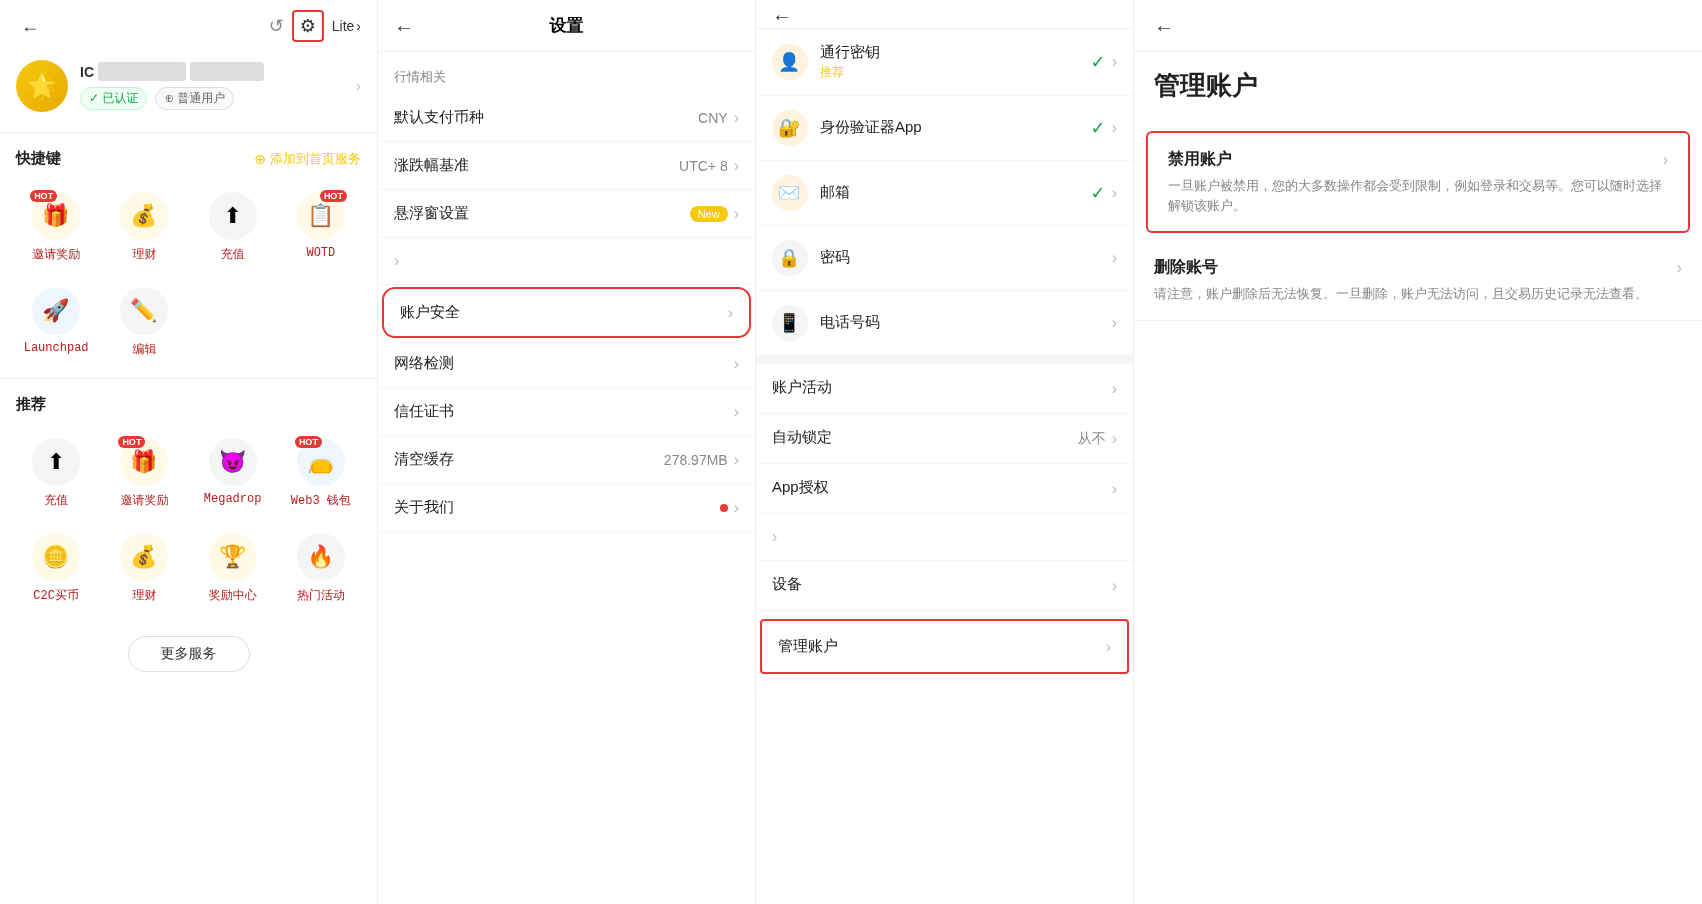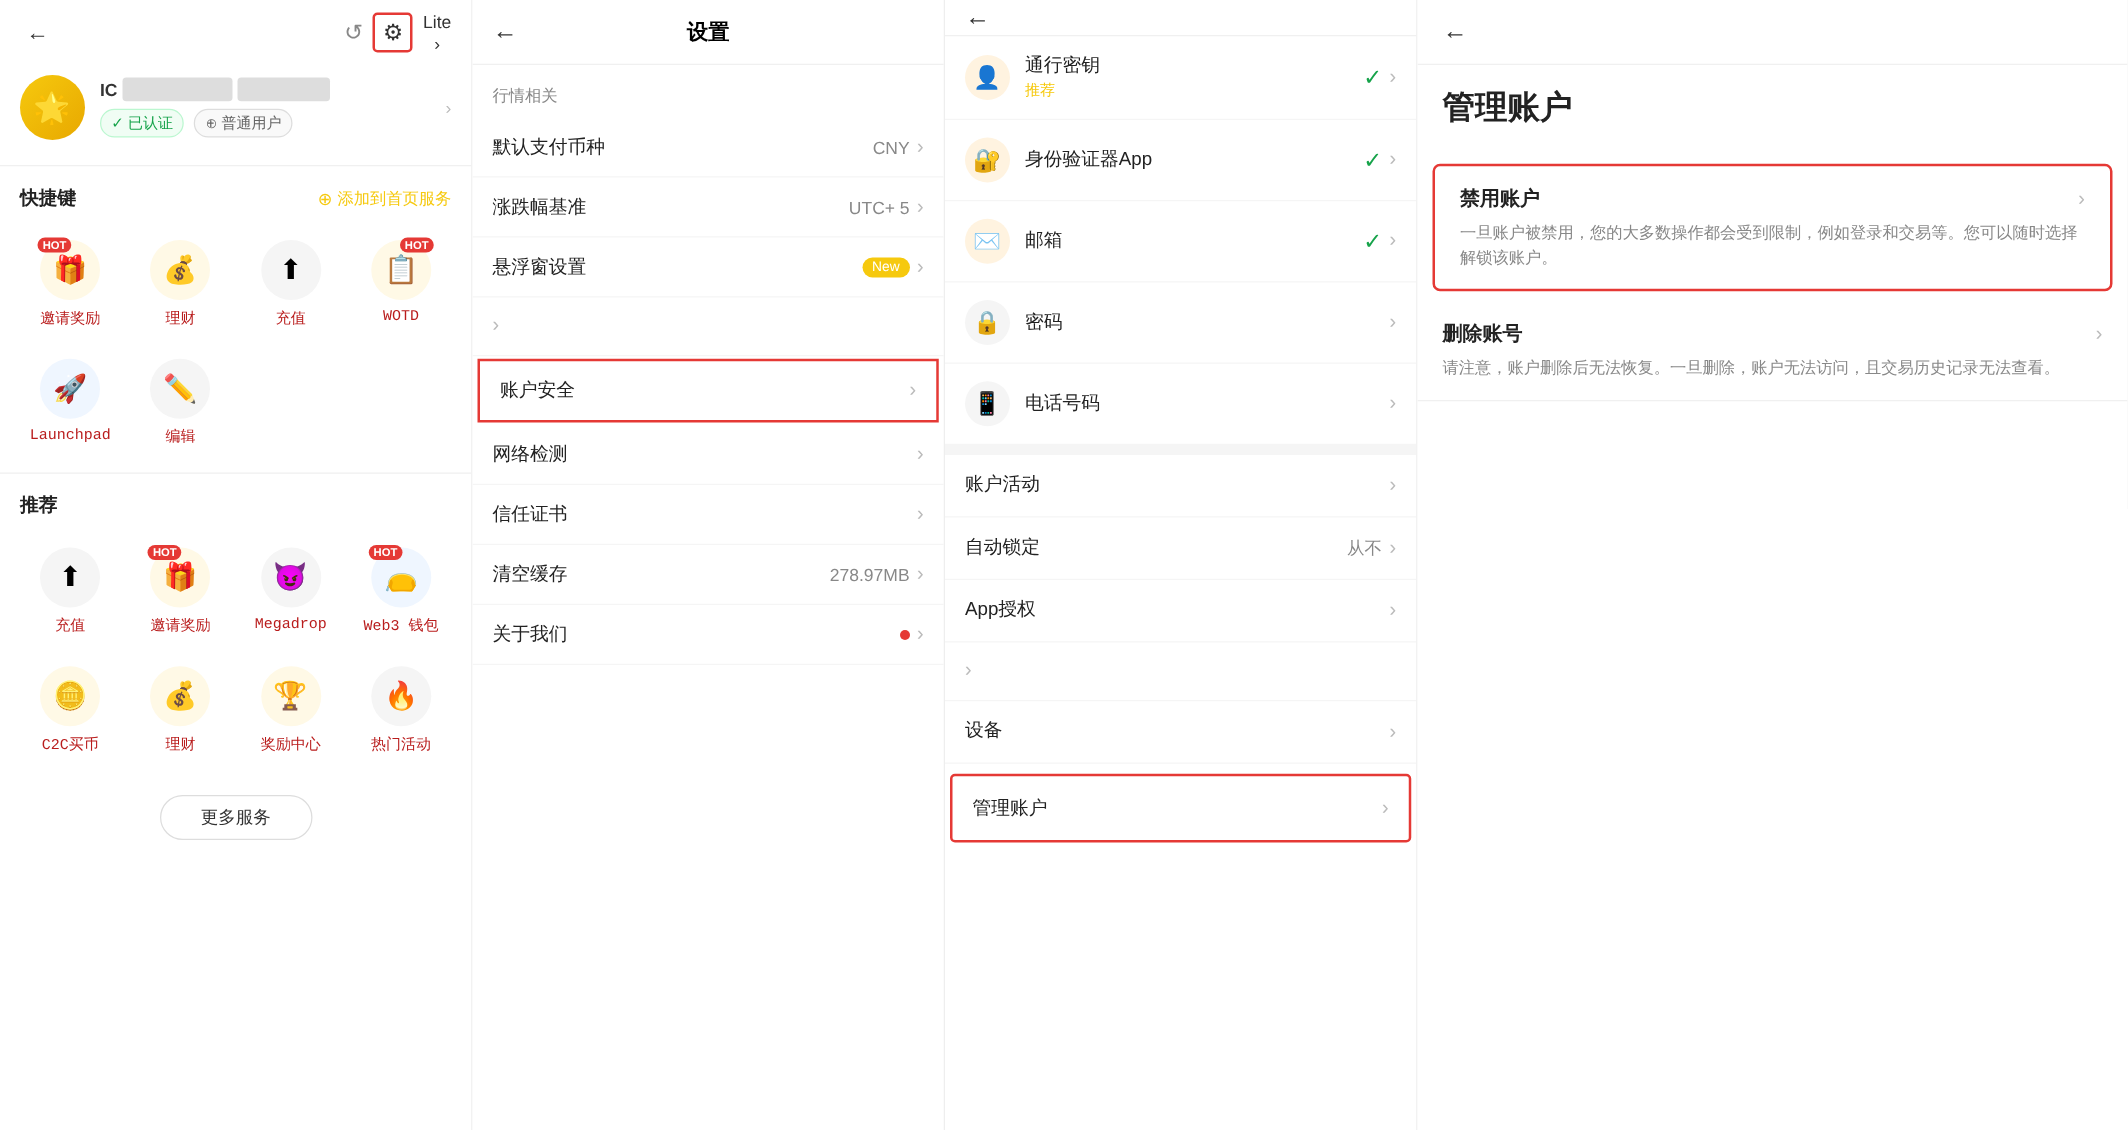--- a/index.html
+++ b/index.html
@@ -46,21 +46,21 @@
       display: flex; align-items: center; justify-content: center;
       cursor: pointer;
       color: #333;
       font-size: 18px;
     }
     .nav-right {
       display: flex; align-items: center; gap: 8px;
     }
     .lite-btn {
       display: flex; align-items: center; gap: 2px;
-      font-size: 14px; color: #333; cursor: pointer; flex-direction: column;
+      font-size: 14px; color: #333; cursor: pointer;
     }
     .refresh-icon { font-size: 18px; color: #888; }
 
     
     .profile-section {
       display: flex;
       align-items: center;
       padding: 8px 16px 16px;
       gap: 12px;
     }
@@ -188,21 +188,21 @@
       cursor: pointer;
     }
     .settings-item-label { flex: 1; font-size: 15px; color: #222; }
     .settings-item-value { font-size: 14px; color: #888; margin-right: 6px; }
     .settings-item-chevron { font-size: 16px; color: #bbb; }
 
     .settings-item-highlighted {
       display: flex; align-items: center;
       padding: 14px 16px;
       border: 2px solid #e53935;
-      border-radius: 0;
+      border-radius: 13px;
       margin: 2px 4px;
       cursor: pointer;
     }
     .settings-item-highlighted .settings-item-label { flex: 1; font-size: 15px; color: #222; }
 
     .new-dot {
       width: 8px; height: 8px;
       background: #e53935; border-radius: 50%;
       margin-right: 6px;
     }
@@ -408,21 +408,21 @@
   </div>
 
   <div class="settings-section-label">行情相关</div>
   <div class="settings-item">
     <span class="settings-item-label">默认支付币种</span>
     <span class="settings-item-value">CNY</span>
     <span class="settings-item-chevron">›</span>
   </div>
   <div class="settings-item">
     <span class="settings-item-label">涨跌幅基准</span>
-    <span class="settings-item-value">UTC+ 5</span>
+    <span class="settings-item-value">UTC+ 8</span>
     <span class="settings-item-chevron">›</span>
   </div>
   <div class="settings-item">
     <span class="settings-item-label">悬浮窗设置</span>
     <span style="background:#f6c90e;color:#fff;font-size:11px;padding:2px 8px;border-radius:8px;margin-right:6px;">New</span>
     <span class="settings-item-chevron">›</span>
   </div>
 
   <div class="settings-item">
     <span class="settings-item-chevron">›</span>

